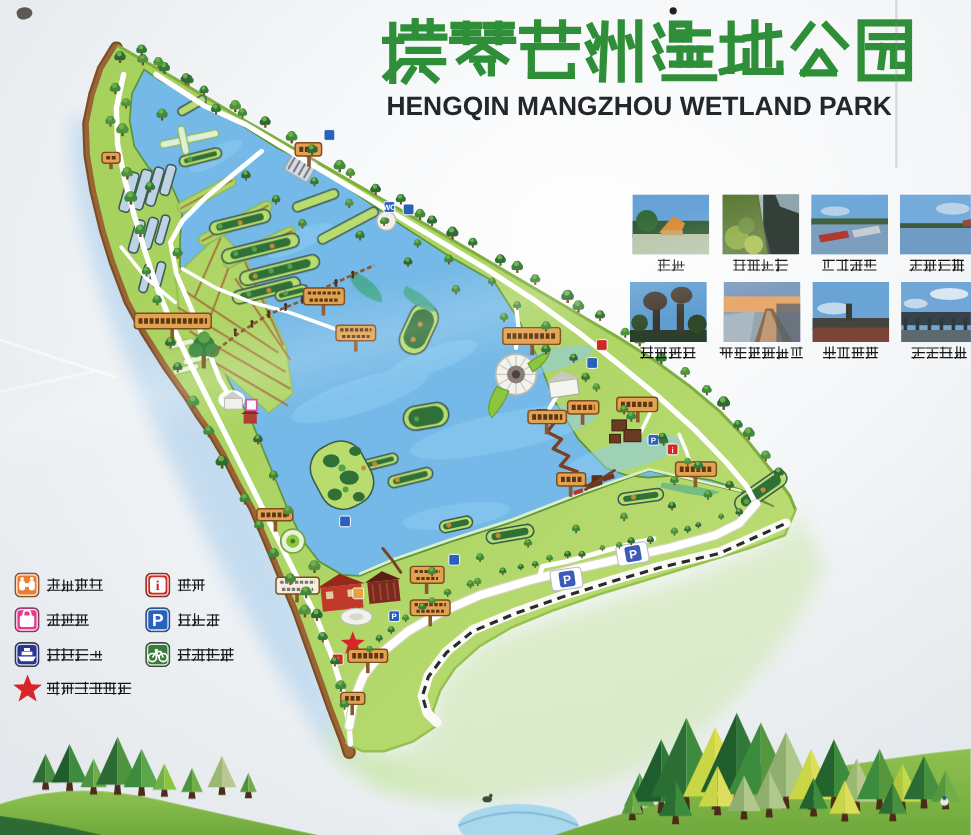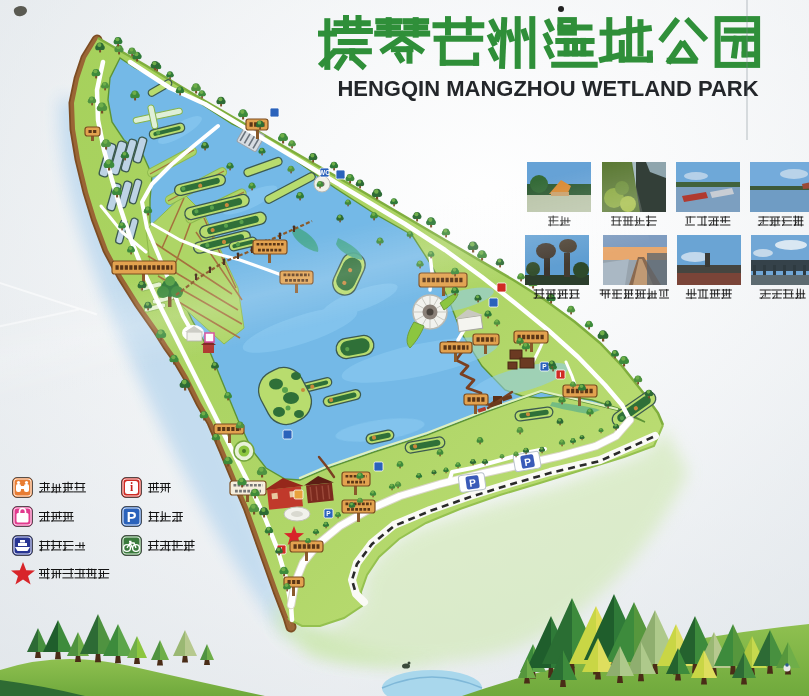--- a/index.html
+++ b/index.html
@@ -1439,21 +1439,21 @@
     <g stroke="#2f8f39" stroke-width="6.0" stroke-linecap="square" fill="none">
       <rect x="399.6" y="5.1" width="39.5" height="45.8"></rect>
       <line x1="408.9" y1="16.5" x2="433.9" y2="16.5"></line>
       <line x1="405.8" y1="24.8" x2="437.0" y2="24.8"></line>
       <line x1="418.3" y1="24.8" x2="416.2" y2="41.5"></line>
       <line x1="426.6" y1="24.8" x2="426.6" y2="40.4"></line>
       <line x1="426.6" y1="40.4" x2="436.0" y2="40.4"></line>
     </g>
   </svg>
 
-<div class="abs" style="left:322px;top:76px;width:452px;text-align:center;font-size:22px;font-weight:bold;color:#23262a;letter-spacing:0px;white-space:nowrap">HENGQIN MANGZHOU WETLAND PARK</div>
+<div class="abs" style="left:322px;top:76px;width:452px;text-align:left;font-size:22px;font-weight:bold;color:#23262a;letter-spacing:0px;white-space:nowrap">HENGQIN MANGZHOU WETLAND PARK</div>
 
 <svg class="abs" style="left:527px;top:162px" width="64" height="50" viewBox="0 0 64 50">
     <rect width="64" height="50" fill="#66a2d6"></rect>
     <rect y="22" width="64" height="14" fill="#2e5b33"></rect>
     <rect y="33" width="64" height="17" fill="#b9c4a8"></rect>
     <circle cx="12" cy="22" r="9" fill="#356b38"></circle>
     <path d="M22,32 L34,18 L44,24 L40,33 Z" fill="#d98a32"></path>
     <rect x="24" y="30" width="18" height="4" fill="#c9a06a"></rect>
   </svg>
 

